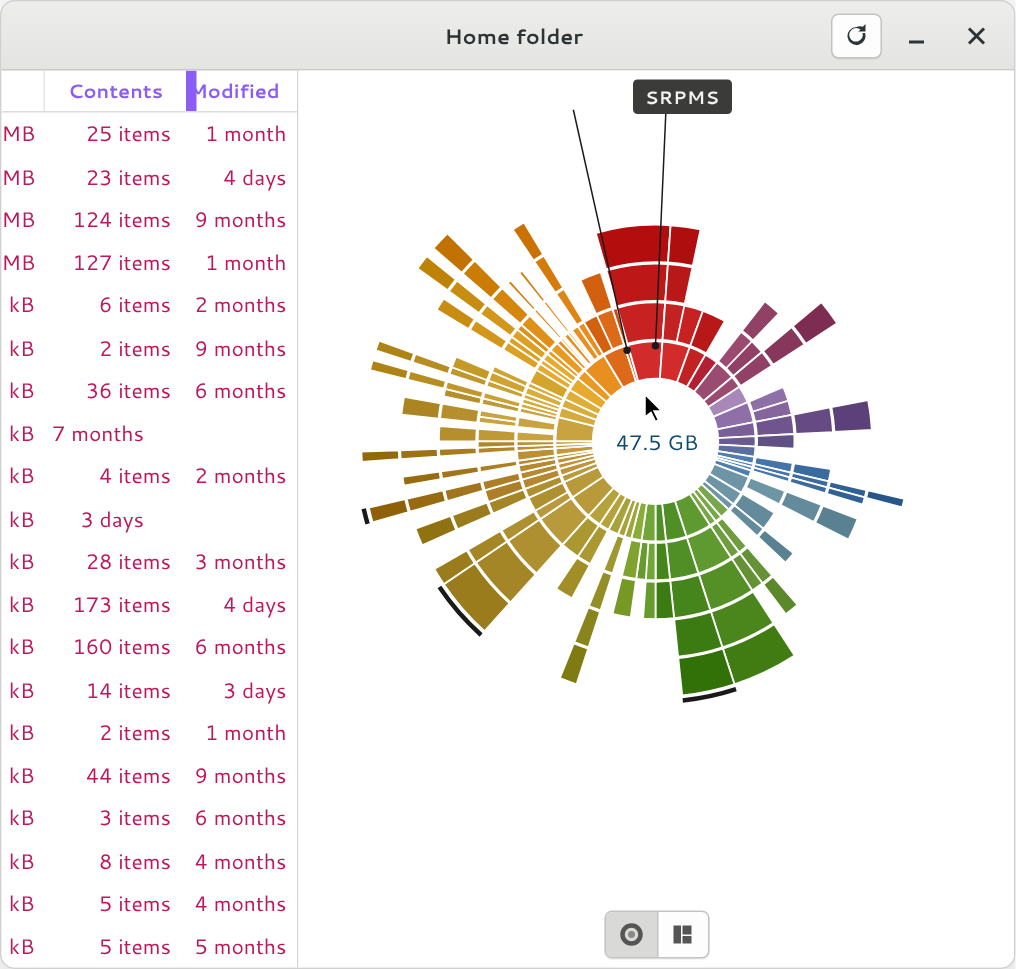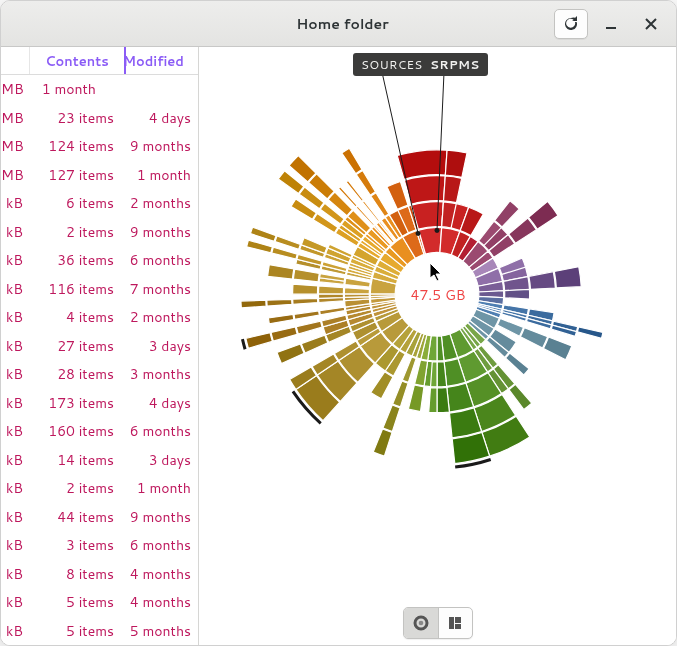--- a/index.html
+++ b/index.html
@@ -81,21 +81,21 @@
   .grid-header {
     display: flex;
     height: 28px;
     border-bottom: 1px solid #dcdcdc;
     color: #8b5cf6;
     font-weight: 600;
     font-size: 13px;
   }
   .col-size { width: 28px; text-align: right; padding-right: 4px; }
   .col-contents { width: 95px; text-align: center; border-left:1px solid #e6e6e6; }
-  .col-modified { width: 57px; text-align: center; border-left:2px solid #8b5cf6; }
+  .col-modified { width: 57px; text-align: center; border-left:7px solid #8b5cf6; }
   .grid-header > div { display:flex; align-items:center; justify-content:center;}
   .rows { flex: 1; overflow: hidden; }
   .row {
     display: flex;
     height: 28.5px;
     align-items: center;
     font-size: 14px;
     color: #be185d;
   }
   .row > div { padding-right: 6px; }
@@ -107,21 +107,21 @@
     position: relative;
     background: #ffffff;
   }
   #chart {
     position: absolute;
     left: 0; top: 0; width: 100%; height: 100%;
   }
   .center-label {
     position: absolute;
     font-size: 14px;
-    color: #ef4444;
+    color: #0c4a6e;
     transform: translate(-50%,-50%);
     font-weight: 500;
   }
   .tag {
     position: absolute;
     background: #3b3b3a;
     color: #f2f2f0;
     font-size: 12px;
     padding: 3px 8px;
     border-radius: 3px;
@@ -186,20 +186,21 @@
 
     <div class="left">
       <div class="grid-header">
         <div class="col-size"></div>
         <div class="col-contents">Contents</div>
         <div class="col-modified">Modified</div>
       </div>
       <div class="rows" id="rows">
           <div class="row">
             <div class="c1">MB</div>
+            <div class="c2">25 items</div>
             <div class="c3">1 month</div>
           </div>
           <div class="row">
             <div class="c1">MB</div>
             <div class="c2">23 items</div>
             <div class="c3">4 days</div>
           </div>
           <div class="row">
             <div class="c1">MB</div>
             <div class="c2">124 items</div>
@@ -220,31 +221,29 @@
             <div class="c2">2 items</div>
             <div class="c3">9 months</div>
           </div>
           <div class="row">
             <div class="c1">kB</div>
             <div class="c2">36 items</div>
             <div class="c3">6 months</div>
           </div>
           <div class="row">
             <div class="c1">kB</div>
-            <div class="c2">116 items</div>
             <div class="c3">7 months</div>
           </div>
           <div class="row">
             <div class="c1">kB</div>
             <div class="c2">4 items</div>
             <div class="c3">2 months</div>
           </div>
           <div class="row">
             <div class="c1">kB</div>
-            <div class="c2">27 items</div>
             <div class="c3">3 days</div>
           </div>
           <div class="row">
             <div class="c1">kB</div>
             <div class="c2">28 items</div>
             <div class="c3">3 months</div>
           </div>
           <div class="row">
             <div class="c1">kB</div>
             <div class="c2">173 items</div>
@@ -522,21 +521,20 @@
         </div>
         <div class="seg">
           <svg viewBox="0 0 16 16">
               <rect x="2" y="2" width="5" height="12" fill="#555"></rect>
               <rect x="8" y="2" width="6" height="6" fill="#555"></rect>
               <rect x="8" y="9" width="6" height="5" fill="#555"></rect>
             </svg>
         </div>
       </div>
     <div class="center-label" style="left: 239px; top: 248px;">47.5 GB</div>
-        <div class="tag" style="left: 154px; top: 6px;">SOURCES</div>
         <div class="tag" style="left: 223px; top: 6px; font-weight: bold;">SRPMS</div>
         <div class="cursor" style="left: 231px; top: 216px;"><svg viewBox="0 0 14 20">
             <path d="M0 0 L0 15 L4 12 L7 18 L9 17 L6 11 L11 11 Z" fill="#000" stroke="#fff" stroke-width="1"></path>
           </svg></div>
       </div>
 
   </div>
 </div>
 
 </body></html>

